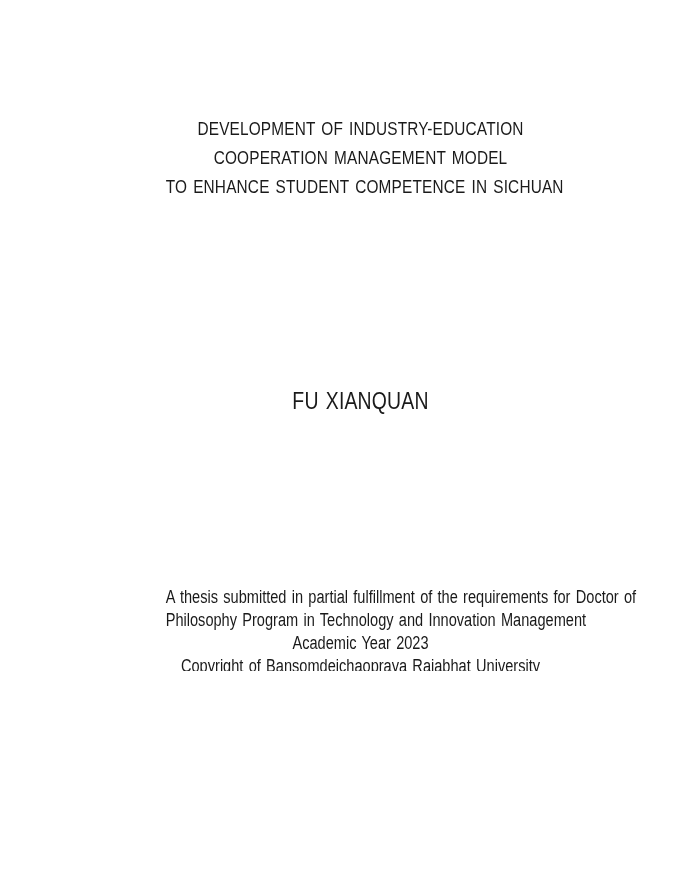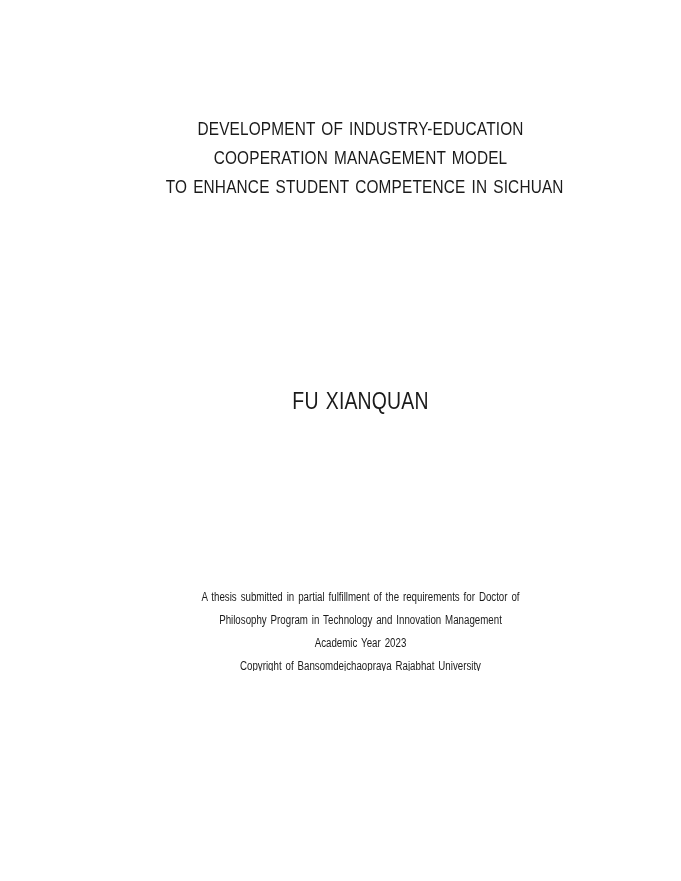--- a/index.html
+++ b/index.html
@@ -38,21 +38,21 @@
   }
   .author-block {
     top: 386px;
     font-size: 24px;
     line-height: 29px;
     letter-spacing: 0.2px;
     word-spacing: 2px;
   }
   .submission-block {
     top: 586px;
-    font-size: 12px;
+    font-size: 18px;
     line-height: 23px;
     word-spacing: 1.5px;
   }
 </style>
 </head>
 <body>
 
 <div class="page">
 
   <div class="block title-block">

